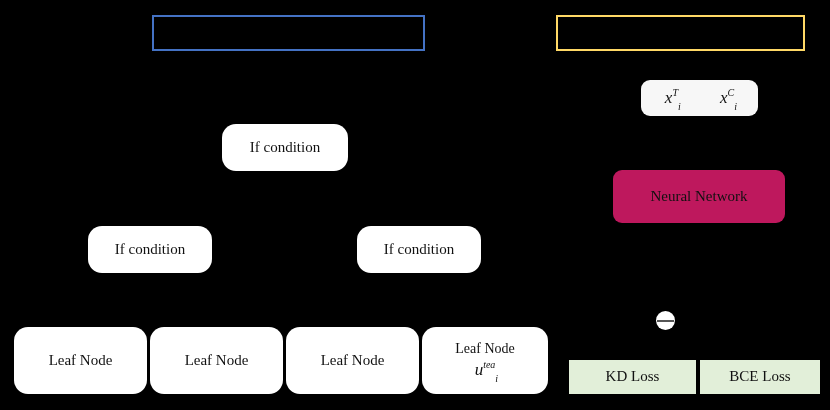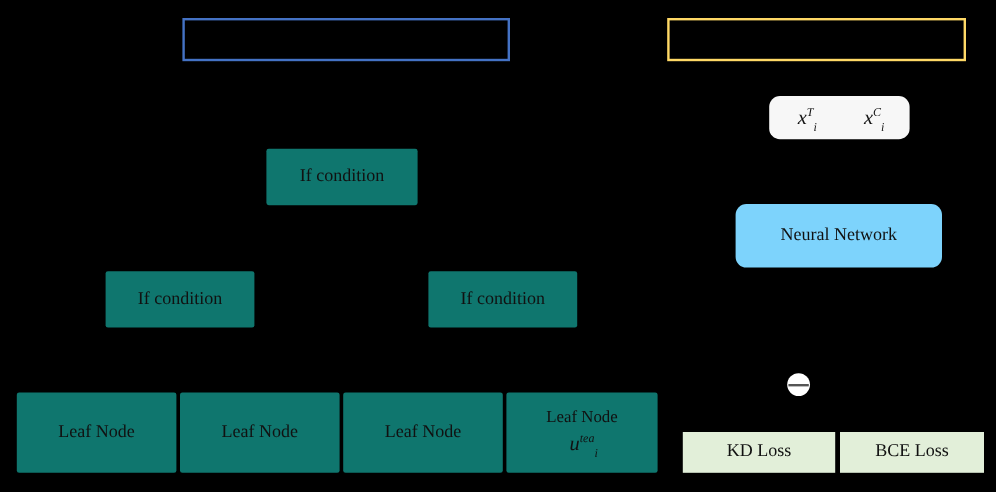--- a/index.html
+++ b/index.html
@@ -31,25 +31,25 @@
     box-sizing: border-box;
     background: transparent;
   }
   .blue-outline {
     border: 2px solid #4472c4;
   }
   .orange-outline {
     border: 2px solid #ffd966;
   }
   .blue-fill {
-    background: #0f766e;
-    border-radius: 2px;
+    background: #ffffff;
+    border-radius: 14px;
   }
   .cream-fill {
-    background: #7dd3fc;
+    background: #be185d;
     border-radius: 9px;
     align-items: center;
   }
   .gray-fill {
     background: #f7f7f7;
     border-radius: 9px;
   }
   .green-fill {
     background: #e2efd9;
     border-radius: 0;

